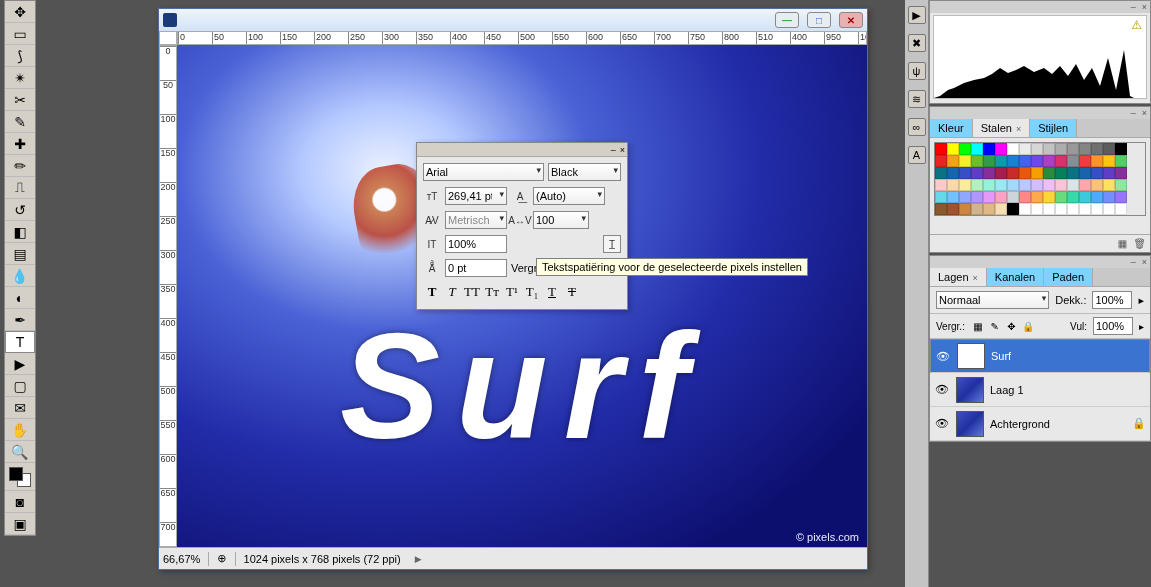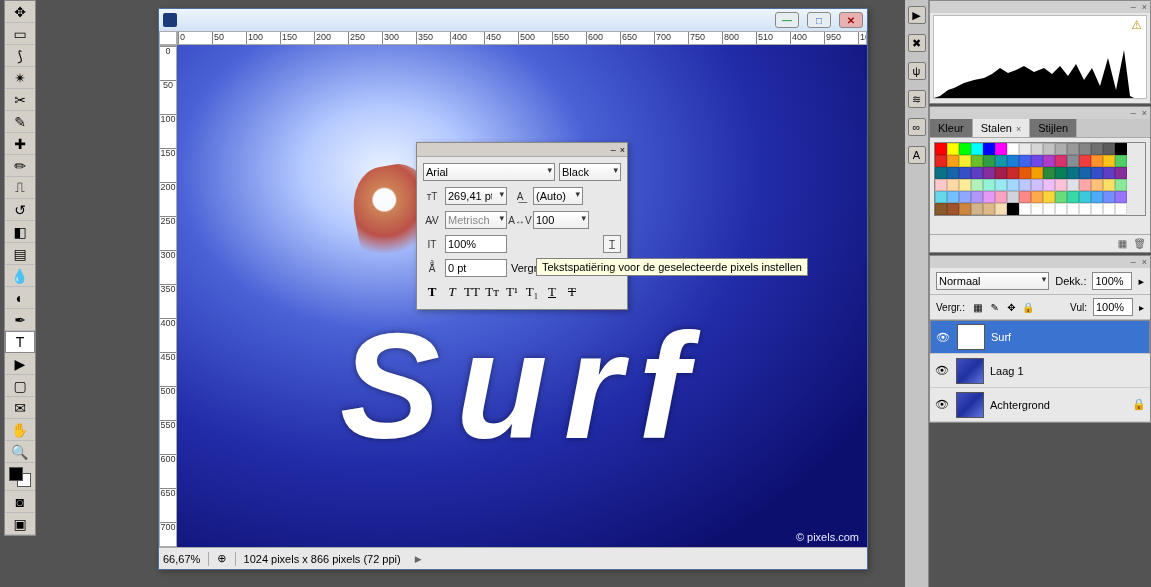--- a/index.html
+++ b/index.html
@@ -89,21 +89,21 @@
 
 
 .panel-teken {
   position:absolute; left:416px; top:142px; width:212px;
   background:#e8e8e8; border:1px solid #888; box-shadow:2px 2px 6px rgba(0,0,0,.3);
   z-index:50;
 }
 .panel-head { height:14px; background:#d4d0c8; border-bottom:1px solid #aaa; display:flex; justify-content:flex-end; align-items:center; gap:4px; padding:0 2px; font-size:9px;}
 .panel-head span{ cursor:pointer;}
 .tabrow { display:flex; background:#c8c8c8; border-bottom:1px solid #aaa; }
-.tab { padding:3px 8px; font-size:11px; background:#737373; border-right:1px solid #aaa; cursor:pointer;}
+.tab { padding:3px 8px; font-size:11px; background:#7dd3fc; border-right:1px solid #aaa; cursor:pointer;}
 .tab.active { background:#e8e8e8; }
 .tab .x { margin-left:4px; color:#666; font-size:9px;}
 .p-body { padding:6px 6px 8px 6px; display:flex; flex-direction:column; gap:6px; }
 .row { display:flex; align-items:center; gap:4px; }
 .sel, .inp { border:1px solid #888; background:#fff; font-size:11px; height:18px; padding:0 2px; }
 .sel { appearance:none; padding-right:14px; background:linear-gradient(#fff,#eee); position:relative;}
 .sel-wrap { position:relative; display:inline-block;}
 .sel-wrap::after { content:"▾"; position:absolute; right:3px; top:2px; font-size:9px; color:#333; pointer-events:none;}
 .ico-sm { width:18px; height:18px; display:flex; align-items:center; justify-content:center; font-size:10px; color:#333; border:1px solid transparent; }
 .ico-btn { width:18px; height:18px; display:flex; align-items:center; justify-content:center; border:1px solid transparent; cursor:pointer; font-family: "Times New Roman", serif; font-size:13px;}
@@ -234,40 +234,40 @@
     <div class="surfer"></div>
     <div class="surf-text">Surf</div>
     <div class="watermark">© pixels.com</div>
   </div>
 
   <div class="statusbar">
     <span>66,67%</span>
     <span class="divider"></span>
     <span>⊕</span>
     <span class="divider"></span>
-    <span>1024 pixels x 866 pixels (72 ppi)</span>
+    <span>1024 pixels x 768 pixels (72 ppi)</span>
     <span class="tri">▶</span>
   </div>
 </div>
 
 <div class="panel-teken">
   <div class="panel-head">
     <span>–</span>
     <span>×</span>
   </div>
   <div class="p-body">
     <div class="row">
       <span class="sel-wrap" style="flex:1"><input class="sel" style="width: 100%;" value="Arial"></span>
-      <span class="sel-wrap" style="width:62px"><input class="sel" style="width: 100%;" value="Black"></span>
+      <span class="sel-wrap" style="width:73px"><input class="sel" style="width: 100%;" value="Black"></span>
     </div>
     <div class="row">
       <span class="ico-sm">тT</span>
       <span class="sel-wrap"><input class="sel" style="width: 62px;" value="269,41 pt"></span>
       <span class="ico-sm">A͟</span>
-      <span class="sel-wrap"><input class="sel" style="width: 50px;" value="(Auto)"></span>
+      <span class="sel-wrap"><input class="sel" style="width: 72px;" value="(Auto)"></span>
     </div>
     <div class="row">
       <span class="ico-sm">A̷V</span>
       <span class="sel-wrap"><input class="sel" style="width: 62px; color: rgb(136, 136, 136);" value="Metrisch"></span>
       <span class="ico-sm">A↔V</span>
       <span class="sel-wrap"><input class="sel" style="width: 56px;" value="100"></span>
     </div>
     <div class="row">
       <span class="ico-sm">IT</span>
       <input class="inp" style="width: 62px;" value="100%">
@@ -441,20 +441,25 @@
         <span>▦</span>
         <span>🗑</span>
       </div>
     </div>
 
     <div class="mini-panel layers-panel">
       <div class="mini-head">
           <span>–</span>
           <span>×</span>
         </div>
+      <div class="tabrow">
+        <div class="tab active"><span>Lagen</span><span class="x">×</span></div>
+        <div class="tab">Kanalen</div>
+        <div class="tab">Paden</div>
+      </div>
       <div class="opts">
         <span class="sel-wrap" style="flex:1"><input class="sel" style="width: 100%;" value="Normaal"></span>
         <span>Dekk.:</span>
         <input class="inp" style="width: 40px;" value="100%">
         <span>▸</span>
       </div>
       <div class="opts2">
         <span>Vergr.:</span>
         <span class="lock-icons">
           <span>▦</span>

